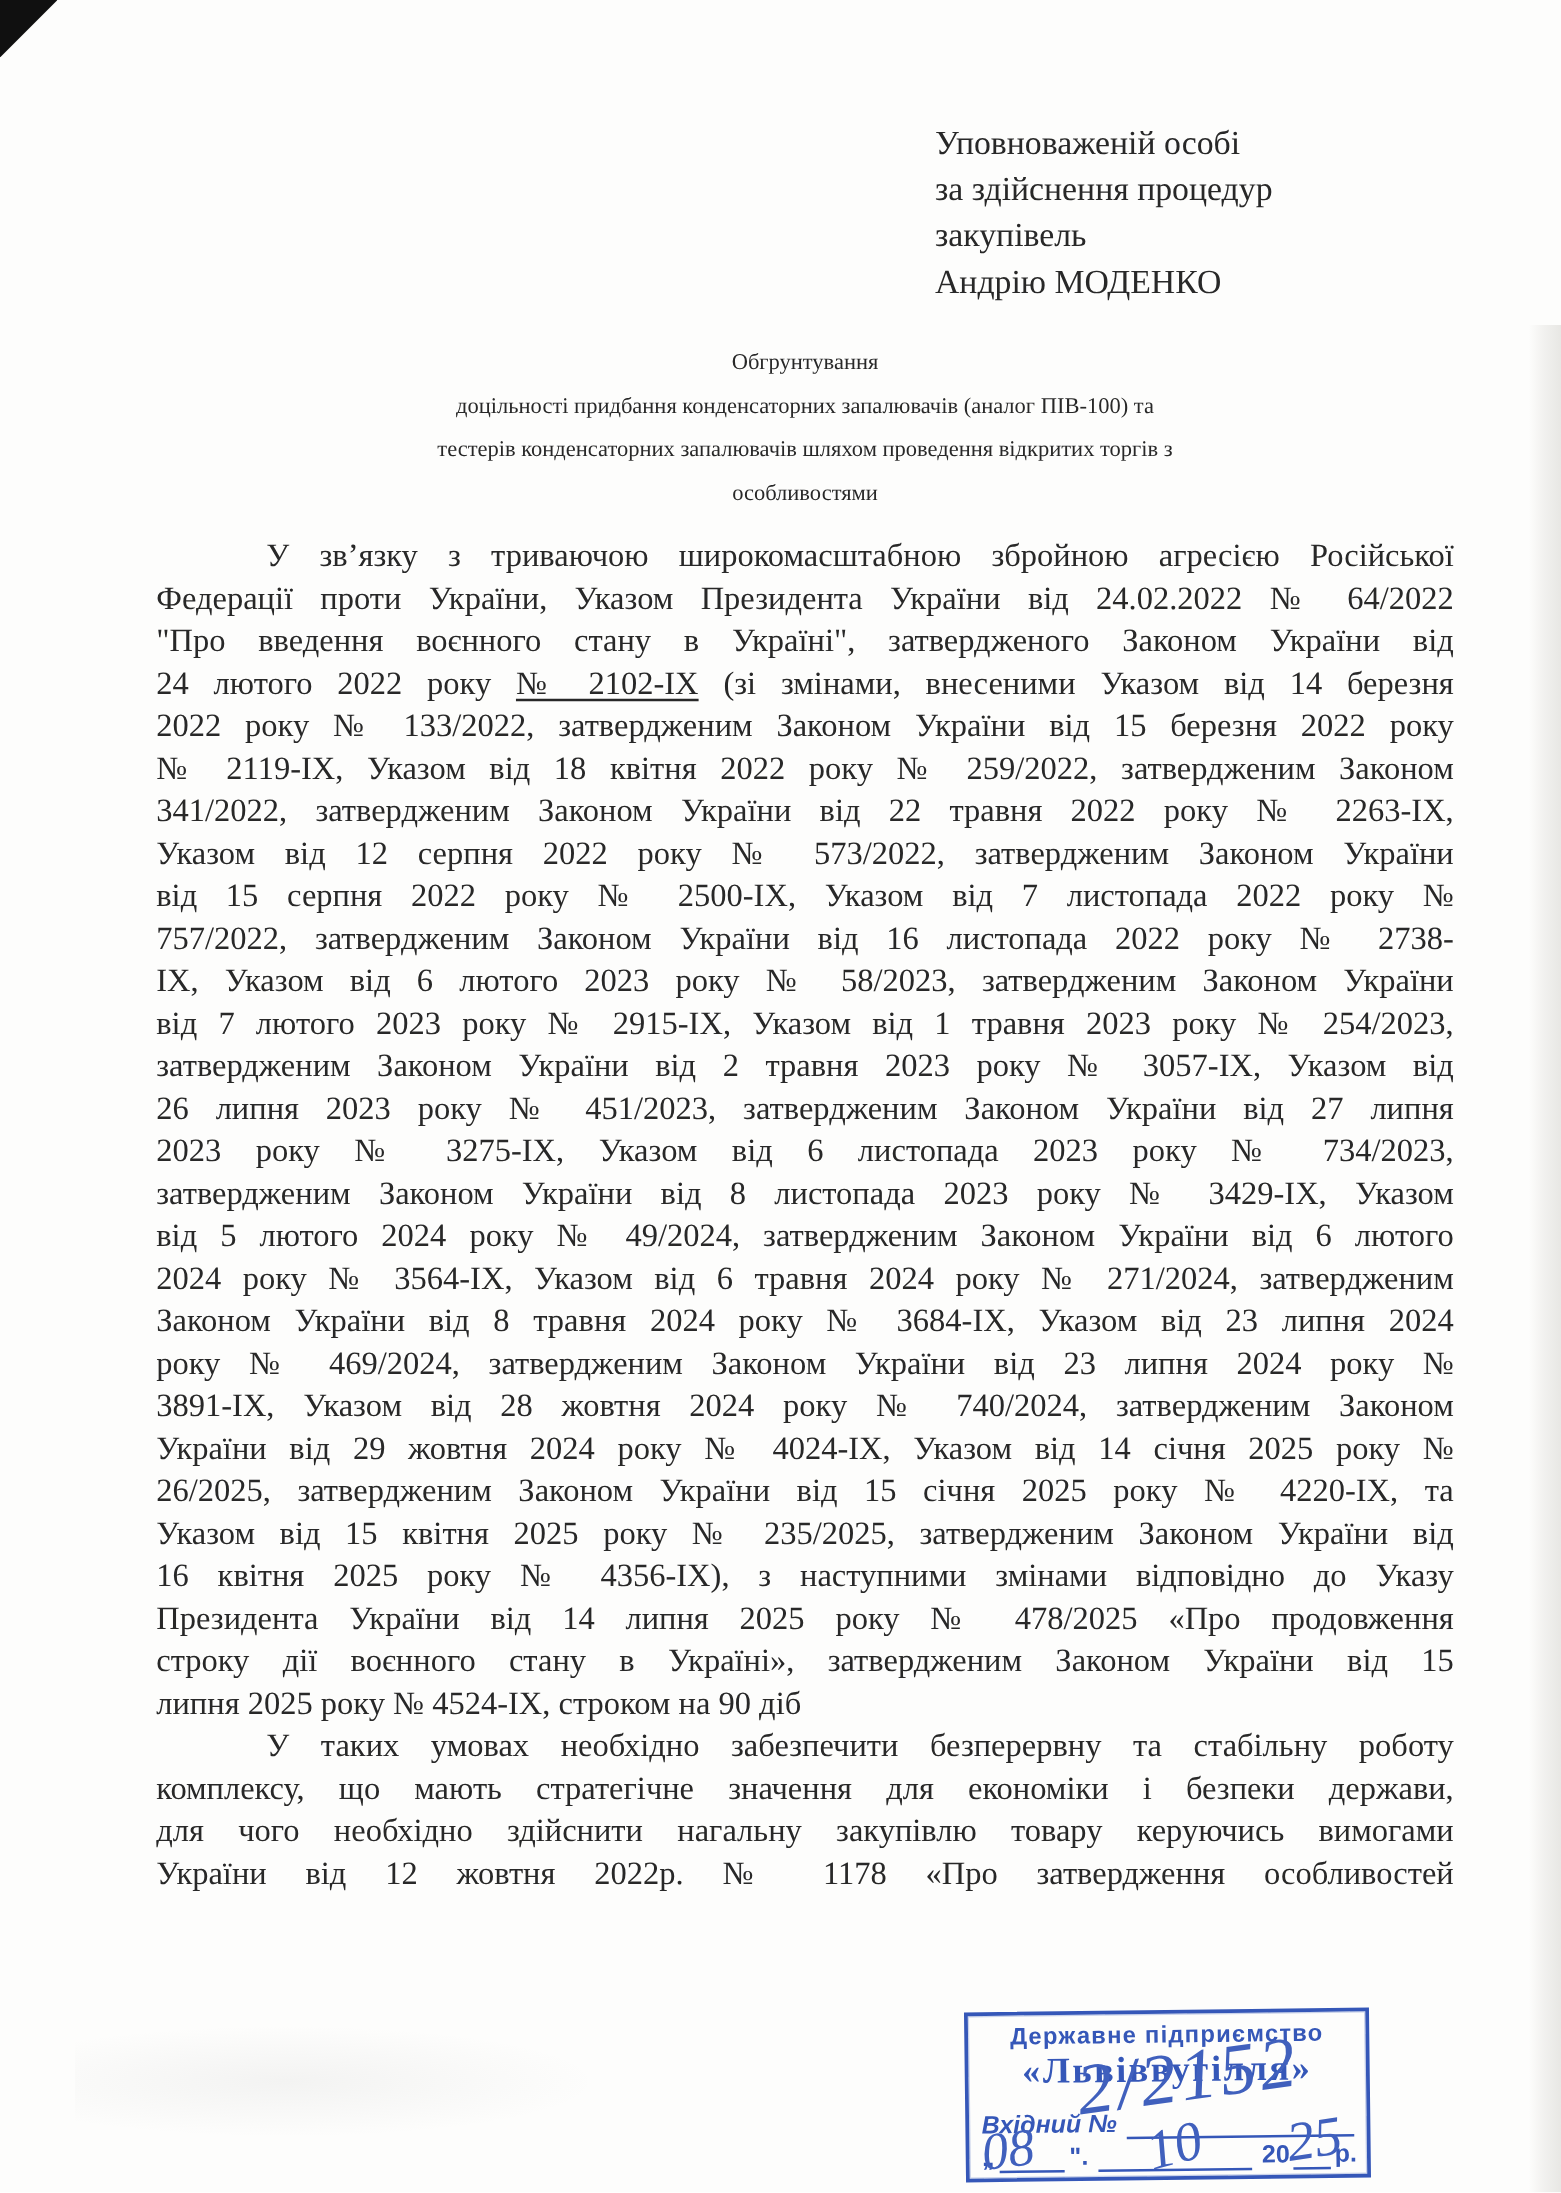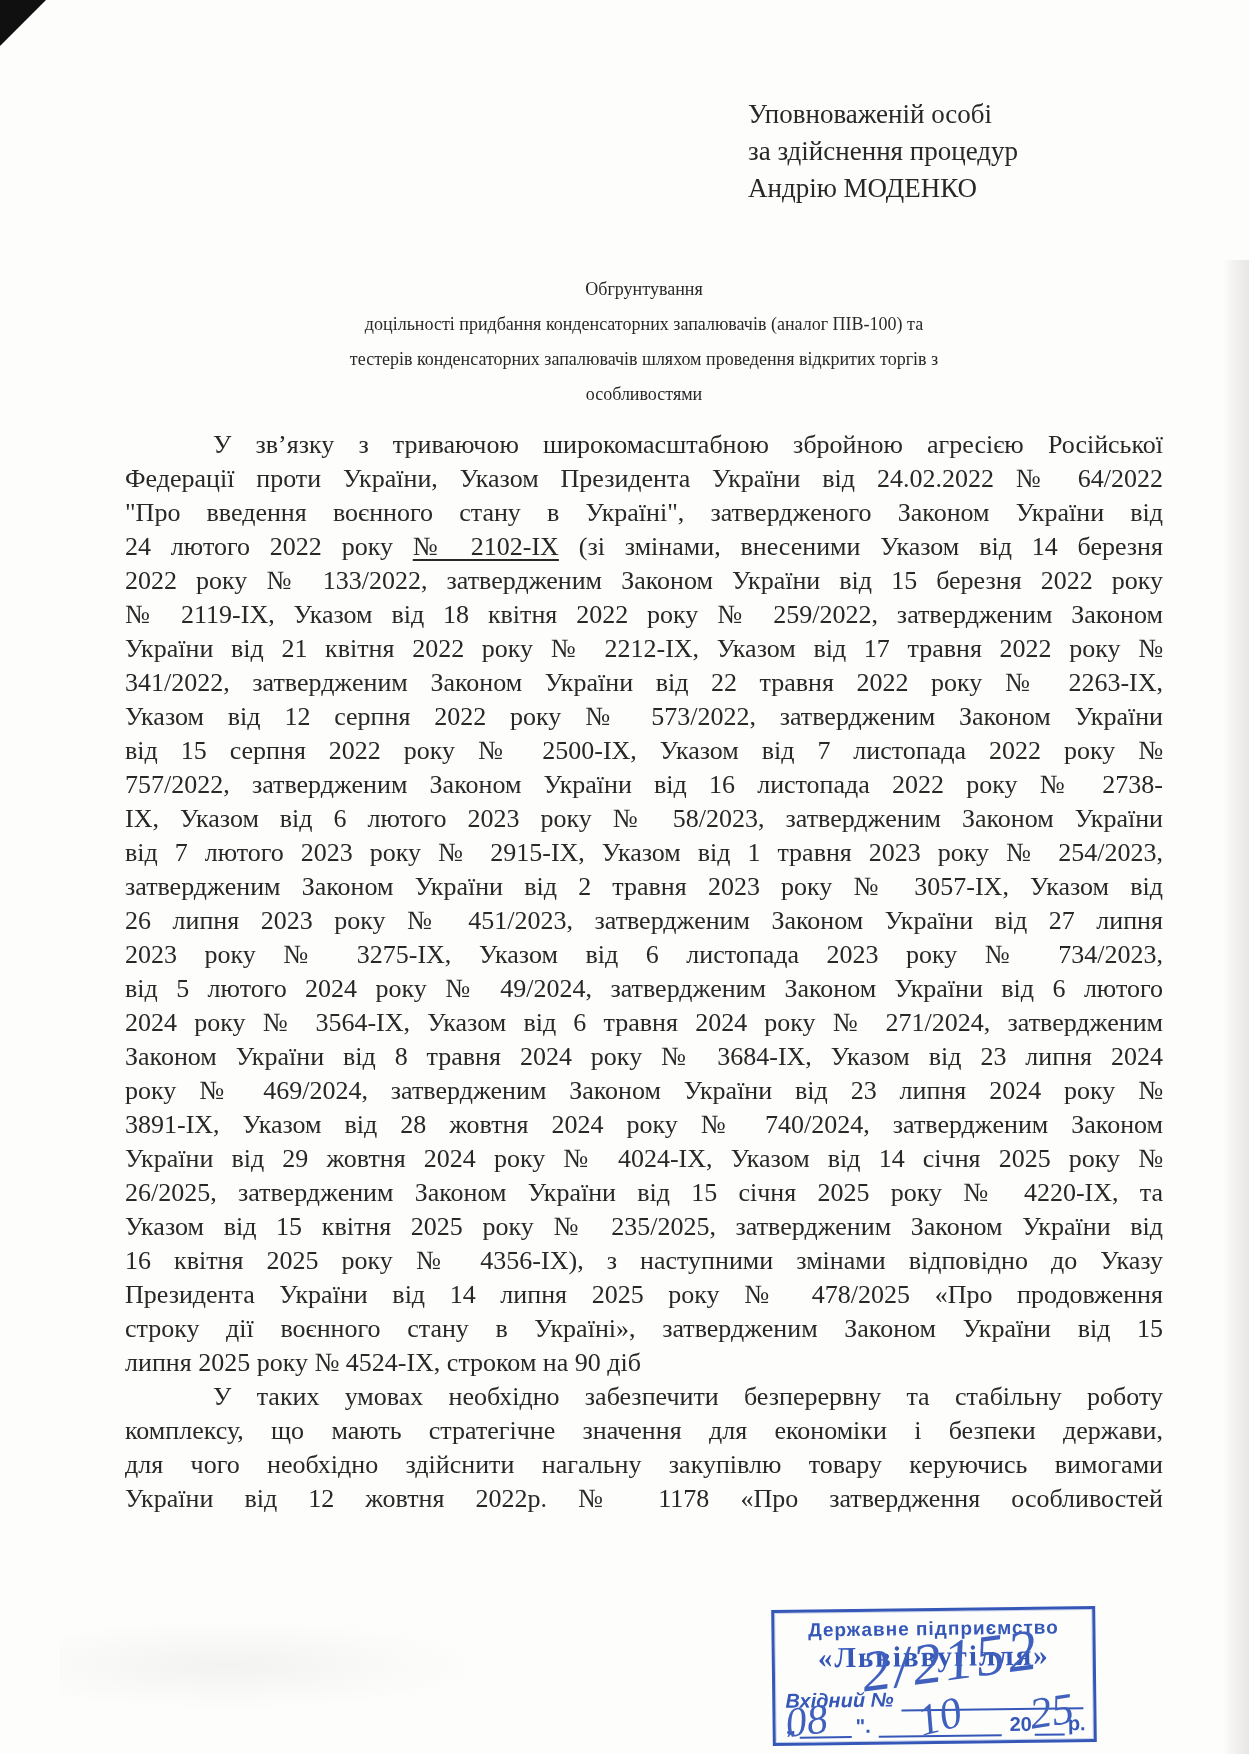--- a/index.html
+++ b/index.html
@@ -92,47 +92,48 @@
 </style>
 </head>
 <body>
 
 <div class="page">
   <div class="corner-fold"></div>
 
   <div class="recipient" id="recipient">
       <div>Уповноваженій особі</div>
       <div>за здійснення процедур</div>
+      <div>закупівель</div>
       <div>Андрію МОДЕНКО</div>
     </div>
 
   <div class="title" id="title">
       <div>Обгрунтування</div>
       <div>доцільності придбання конденсаторних запалювачів (аналог ПІВ-100) та</div>
       <div>тестерів конденсаторних запалювачів шляхом проведення відкритих торгів з</div>
       <div>особливостями</div>
     </div>
 
   <div class="body-block" id="body-block">
       <div class="line indent">У зв’язку з триваючою широкомасштабною збройною агресією Російської</div>
       <div class="line">Федерації проти України, Указом Президента України від 24.02.2022 № 64/2022</div>
       <div class="line">"Про введення воєнного стану в Україні", затвердженого Законом України від</div>
       <div class="line">24 лютого 2022 року <u>№ 2102-ІХ</u> (зі змінами, внесеними Указом від 14 березня</div>
       <div class="line">2022 року № 133/2022, затвердженим Законом України від 15 березня 2022 року</div>
       <div class="line">№ 2119-ІХ, Указом від 18 квітня 2022 року № 259/2022, затвердженим Законом</div>
-      <div class="line">України від 21 квітня 2022 року № 2212-ІХ, Указом від 17 травня 2022 року №</div>
       <div class="line">341/2022, затвердженим Законом України від 22 травня 2022 року № 2263-ІХ,</div>
       <div class="line">Указом від 12 серпня 2022 року № 573/2022, затвердженим Законом України</div>
       <div class="line">від 15 серпня 2022 року № 2500-ІХ, Указом від 7 листопада 2022 року №</div>
       <div class="line">757/2022, затвердженим Законом України від 16 листопада 2022 року № 2738-</div>
       <div class="line">ІХ, Указом від 6 лютого 2023 року № 58/2023, затвердженим Законом України</div>
       <div class="line">від 7 лютого 2023 року № 2915-ІХ, Указом від 1 травня 2023 року № 254/2023,</div>
       <div class="line">затвердженим Законом України від 2 травня 2023 року № 3057-ІХ, Указом від</div>
       <div class="line">26 липня 2023 року № 451/2023, затвердженим Законом України від 27 липня</div>
       <div class="line">2023 року № 3275-ІХ, Указом від 6 листопада 2023 року № 734/2023,</div>
+      <div class="line">затвердженим Законом України від 8 листопада 2023 року № 3429-ІХ, Указом</div>
       <div class="line">від 5 лютого 2024 року № 49/2024, затвердженим Законом України від 6 лютого</div>
       <div class="line">2024 року № 3564-ІХ, Указом від 6 травня 2024 року № 271/2024, затвердженим</div>
       <div class="line">Законом України від 8 травня 2024 року № 3684-ІХ, Указом від 23 липня 2024</div>
       <div class="line">року № 469/2024, затвердженим Законом України від 23 липня 2024 року №</div>
       <div class="line">3891-ІХ, Указом від 28 жовтня 2024 року № 740/2024, затвердженим Законом</div>
       <div class="line">України від 29 жовтня 2024 року № 4024-ІХ, Указом від 14 січня 2025 року №</div>
       <div class="line">26/2025, затвердженим Законом України від 15 січня 2025 року № 4220-ІХ, та</div>
       <div class="line">Указом від 15 квітня 2025 року № 235/2025, затвердженим Законом України від</div>
       <div class="line">16 квітня 2025 року № 4356-ІХ), з наступними змінами відповідно до Указу</div>
       <div class="line">Президента України від 14 липня 2025 року № 478/2025 «Про продовження</div>

